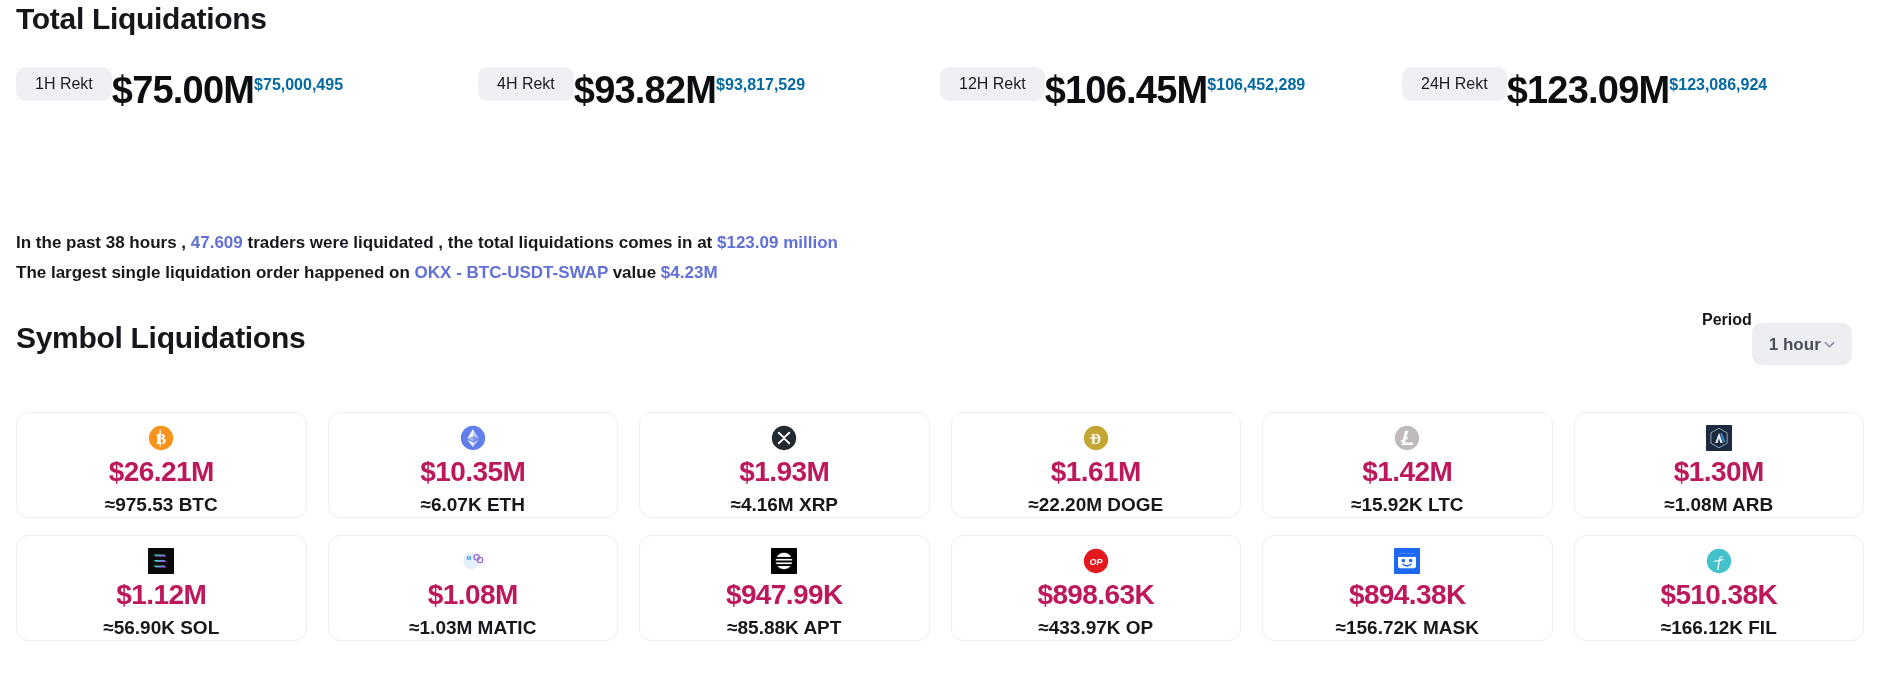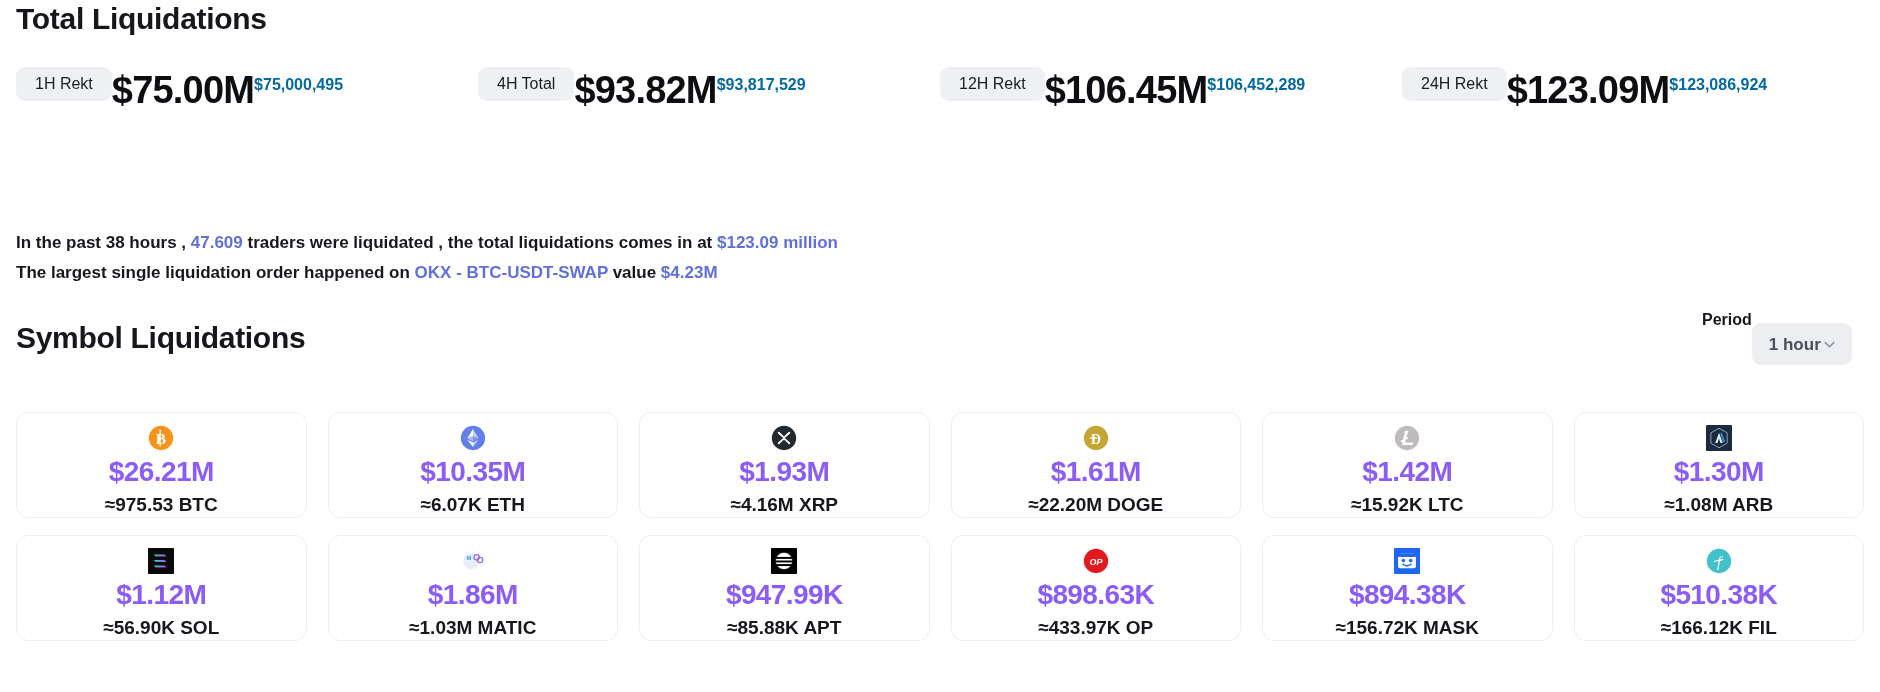--- a/index.html
+++ b/index.html
@@ -128,21 +128,21 @@
     display: flex; align-items: center; justify-content: center;
     overflow: hidden;
     flex: none;
   }
   .sym-icon svg { display: block; }
   .sym-value {
     margin-top: 6px;
     font-size: 28px;
     font-weight: 700;
     letter-spacing: -0.6px;
-    color: #8b5cf6;
+    color: #be185d;
     line-height: 1.05;
   }
   .sym-amount {
     margin-top: 9px;
     font-size: 19px;
     font-weight: 600;
     color: #16181d;
     line-height: 1;
   }
 </style>
@@ -153,21 +153,21 @@
 
   <h1 class="section-title" id="total-title">Total Liquidations</h1>
 
   <div class="stats-row" id="stats-row">
       <div class="stat">
         <div class="stat-badge">1H Rekt</div>
         <div class="stat-value">$75.00M</div>
         <div class="stat-sub">$75,000,495</div>
       </div>
       <div class="stat">
-        <div class="stat-badge">4H Total</div>
+        <div class="stat-badge">4H Rekt</div>
         <div class="stat-value">$93.82M</div>
         <div class="stat-sub">$93,817,529</div>
       </div>
       <div class="stat">
         <div class="stat-badge">12H Rekt</div>
         <div class="stat-value">$106.45M</div>
         <div class="stat-sub">$106,452,289</div>
       </div>
       <div class="stat">
         <div class="stat-badge">24H Rekt</div>
@@ -290,21 +290,21 @@
       </div>
       <div class="sym-card">
         <div class="sym-icon">
           <svg viewBox="0 0 32 32" width="26" height="26">
             <circle cx="14" cy="16" r="10" fill="#cfe0f7" fill-opacity="0.55"></circle>
             <text x="11" y="15" font-family="Liberation Sans, sans-serif" font-size="7" font-weight="700" fill="#2d9be0" text-anchor="middle">M</text>
             <circle cx="20.5" cy="11.5" r="3.3" fill="none" stroke="#9b6bd8" stroke-width="1.6"></circle>
             <circle cx="24.8" cy="14.8" r="3.3" fill="none" stroke="#9b6bd8" stroke-width="1.6"></circle>
           </svg>
         </div>
-        <div class="sym-value">$1.86M</div>
+        <div class="sym-value">$1.08M</div>
         <div class="sym-amount">≈1.03M MATIC</div>
       </div>
       <div class="sym-card">
         <div class="sym-icon">
           <svg viewBox="0 0 32 32" width="26" height="26">
             <rect width="32" height="32" rx="1" fill="#000"></rect>
             <circle cx="16" cy="16" r="10.5" fill="#fff"></circle>
             <rect x="4" y="11" width="24" height="2.4" fill="#000"></rect>
             <rect x="4" y="15.4" width="24" height="2.4" fill="#000"></rect>
             <rect x="4" y="19.8" width="24" height="2.4" fill="#000"></rect>

